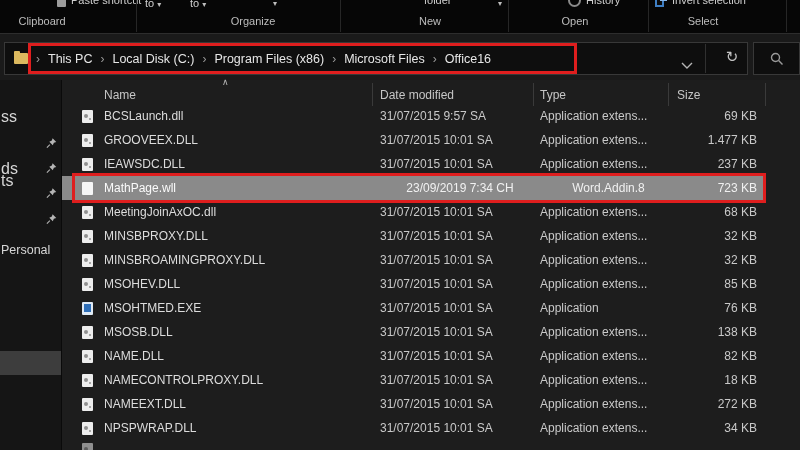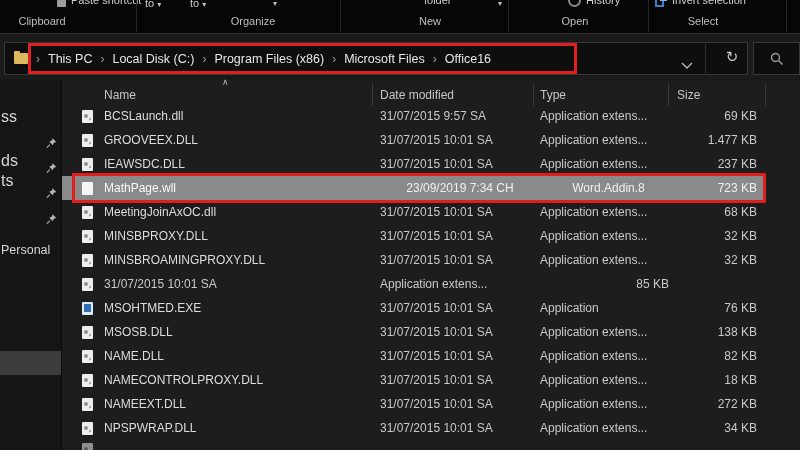--- a/index.html
+++ b/index.html
@@ -128,21 +128,21 @@
       <line x1="8.6" y1="8.6" x2="12.5" y2="12.5" stroke="#9a9a9a" stroke-width="1.4"></line>
     </svg>
   </div>
 
   <div class="sidebar">
     <span class="sbfrag" style="top:28px;">ss</span>
     <span class="pin" style="top:55px;"><svg width="11" height="12" viewBox="0 0 12 12">
           <path fill="#b5b5b5" d="M7.2 0.8 L11.2 4.8 L8.6 5.6 L7.4 8.4 L3.6 4.6 L6.4 3.4 Z"></path>
           <line x1="4.2" y1="7.8" x2="1" y2="11" stroke="#b5b5b5" stroke-width="1.2"></line>
         </svg></span>
-    <span class="sbfrag" style="top:72px;">ds</span>
+    <span class="sbfrag" style="top:80px;">ds</span>
     <span class="pin" style="top:80px;"><svg width="11" height="12" viewBox="0 0 12 12">
           <path fill="#b5b5b5" d="M7.2 0.8 L11.2 4.8 L8.6 5.6 L7.4 8.4 L3.6 4.6 L6.4 3.4 Z"></path>
           <line x1="4.2" y1="7.8" x2="1" y2="11" stroke="#b5b5b5" stroke-width="1.2"></line>
         </svg></span>
     <span class="sbfrag" style="top:92px;">ts</span>
     <span class="pin" style="top:105px;"><svg width="11" height="12" viewBox="0 0 12 12">
           <path fill="#b5b5b5" d="M7.2 0.8 L11.2 4.8 L8.6 5.6 L7.4 8.4 L3.6 4.6 L6.4 3.4 Z"></path>
           <line x1="4.2" y1="7.8" x2="1" y2="11" stroke="#b5b5b5" stroke-width="1.2"></line>
         </svg></span>
     <span class="pin" style="top:131px;"><svg width="11" height="12" viewBox="0 0 12 12">
@@ -213,20 +213,21 @@
   </div>
         <div class="row">
     <span class="cell"><span class="fi dll"></span></span>
     <span class="cell c-name">MINSBROAMINGPROXY.DLL</span>
     <span class="cell c-date">31/07/2015 10:01 SA</span>
     <span class="cell c-type">Application extens...</span>
     <span class="cell c-size">32 KB</span>
   </div>
         <div class="row">
     <span class="cell"><span class="fi dll"></span></span>
+    <span class="cell c-name">MSOHEV.DLL</span>
     <span class="cell c-date">31/07/2015 10:01 SA</span>
     <span class="cell c-type">Application extens...</span>
     <span class="cell c-size">85 KB</span>
   </div>
         <div class="row">
     <span class="cell"><span class="fi exe"></span></span>
     <span class="cell c-name">MSOHTMED.EXE</span>
     <span class="cell c-date">31/07/2015 10:01 SA</span>
     <span class="cell c-type">Application</span>
     <span class="cell c-size">76 KB</span>

